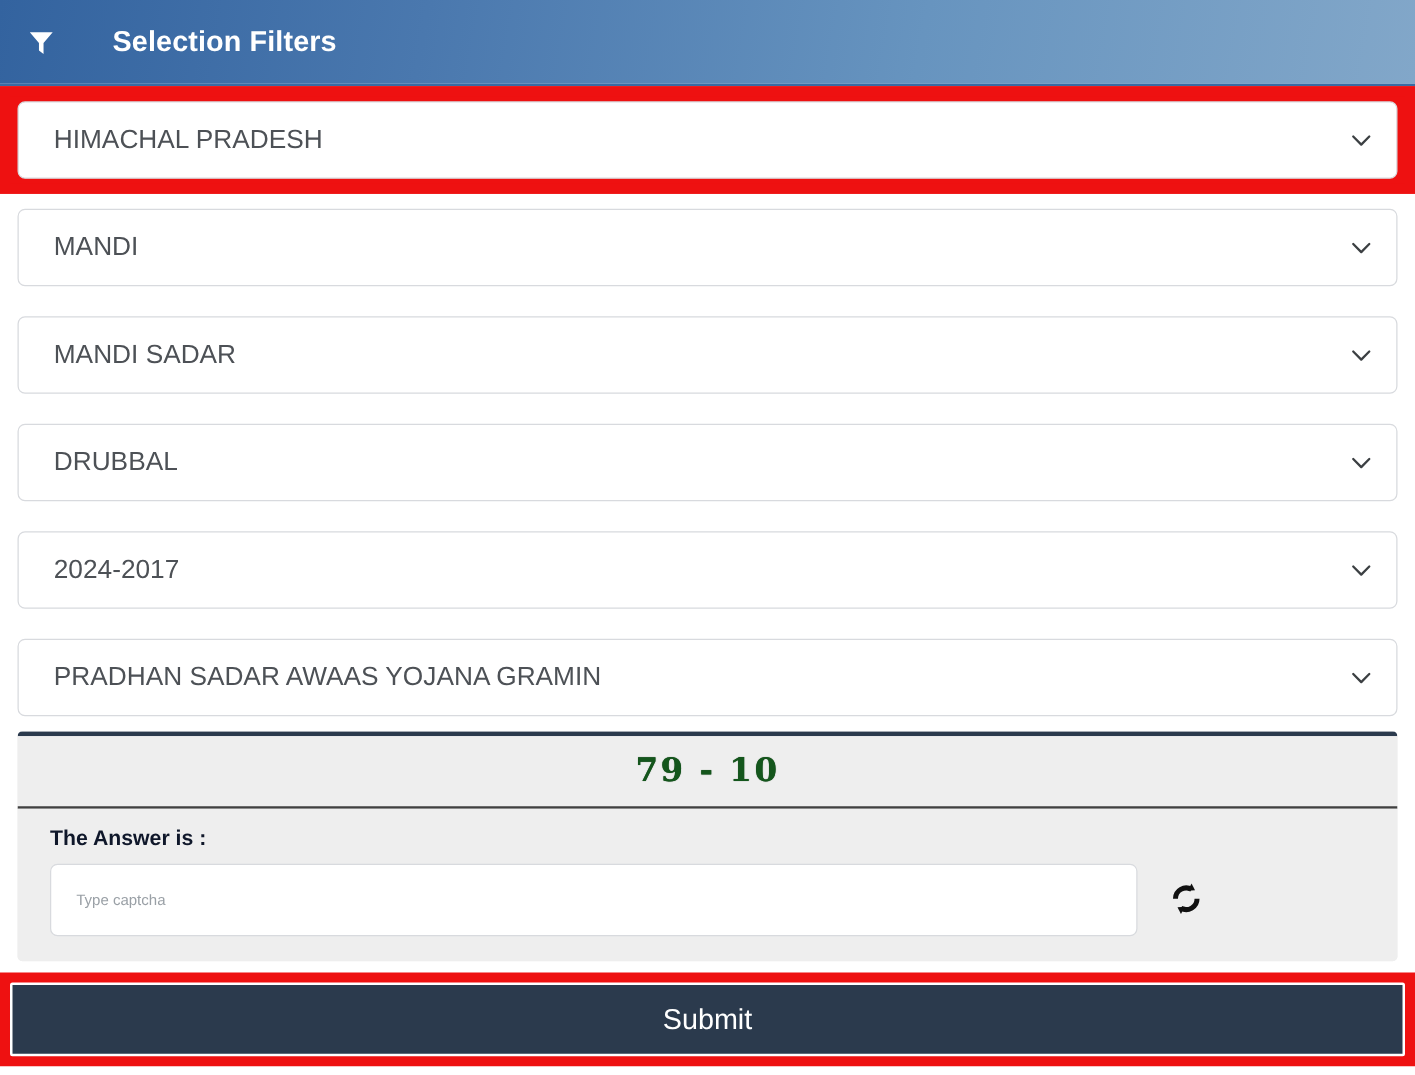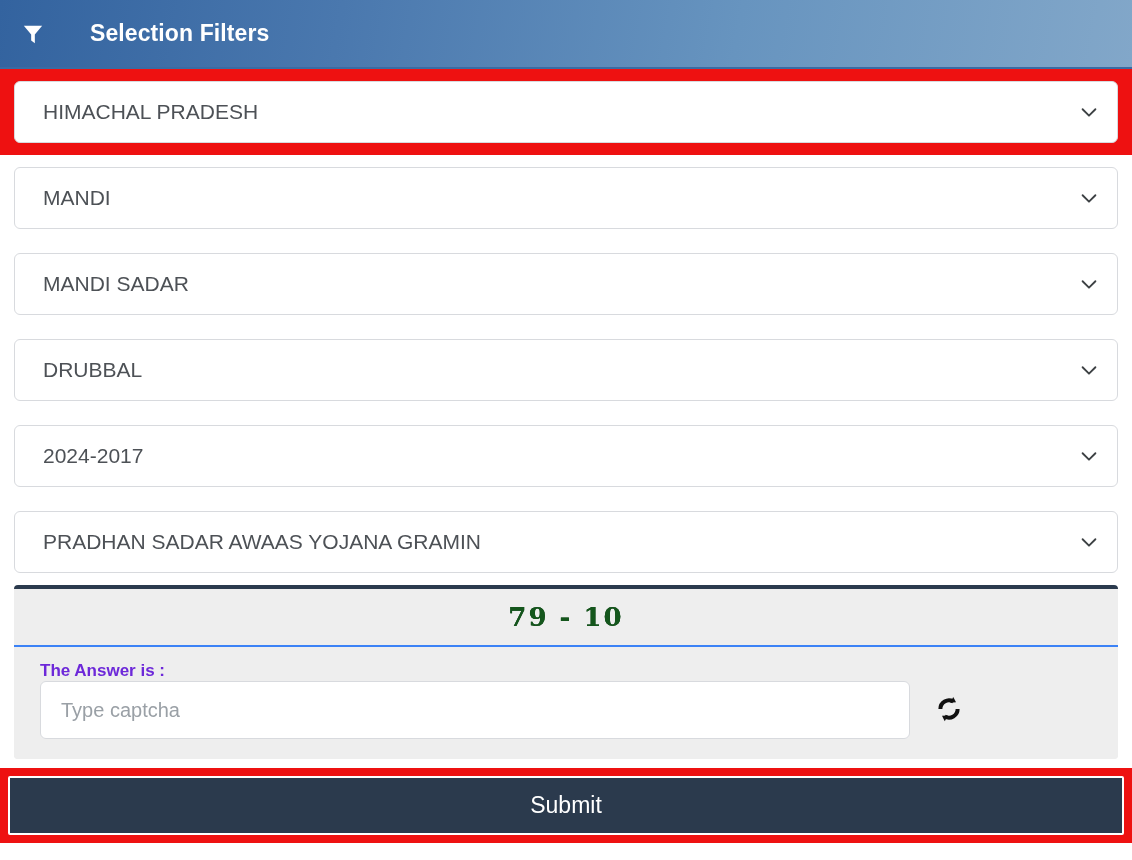--- a/index.html
+++ b/index.html
@@ -101,52 +101,53 @@
     border-radius: 4px 4px 4px 4px;
     overflow: hidden;
     background: #eeeeee;
   }
   .captcha-image-row {
     height: 56px;
     background: #eeeeee;
     display: flex;
     align-items: center;
     justify-content: center;
-    border-bottom: 2px solid #3b82f6;
+    border-bottom: 2px solid #404040;
   }
   .captcha-text {
     font-family: "DejaVu Serif", serif;
     font-weight: bold;
     font-size: 26px;
     color: #14561c;
     letter-spacing: 2px;
     text-shadow: 0 0 0.6px #0a3a10;
   }
   .captcha-answer-row {
     background: #eeeeee;
     padding: 14px 26px 20px 26px;
     box-sizing: border-box;
   }
   .answer-label {
     font-size: 17px;
     font-weight: bold;
-    color: #6d28d9;
+    color: #0f172a;
+    margin-bottom: 10px;
     display: block;
   }
   .answer-input-line {
     display: flex;
     align-items: center;
   }
   .captcha-input {
     width: 870px;
     height: 58px;
     border: 1px solid #d8dade;
     border-radius: 6px;
     background: #ffffff;
-    font-size: 20px;
+    font-size: 12px;
     color: #a16207;
     padding: 0 20px;
     box-sizing: border-box;
     font-family: "Liberation Sans", sans-serif;
     outline: none;
   }
   .captcha-input::placeholder {
     color: #9aa0a6;
   }
   .refresh-btn {

